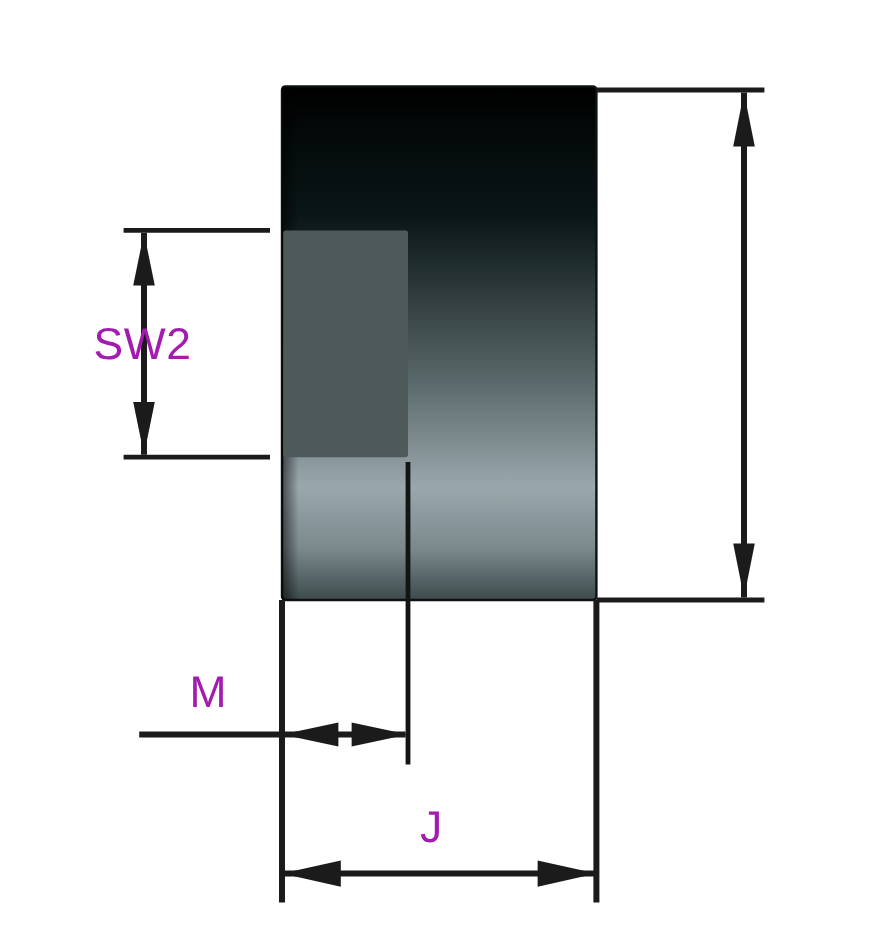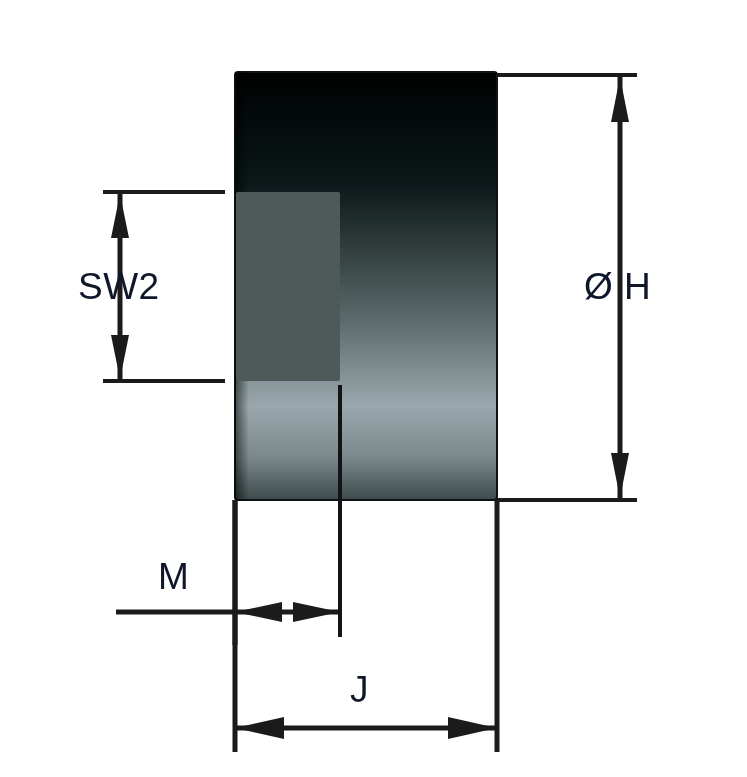--- a/index.html
+++ b/index.html
@@ -25,21 +25,21 @@
     top: 0;
     width: 747px;
     height: 777px;
     display: block;
   }
   .dim-label {
     position: absolute;
     font-family: "Liberation Sans", sans-serif;
     font-size: 37px;
     font-weight: 400;
-    color: #0f172a;
+    color: #a21caf;
     letter-spacing: 0.5px;
     white-space: nowrap;
     line-height: 1;
     user-select: none;
   }
   #label-sw2 { left: 78px;  top: 268px; }
   #label-dia-h { left: 584px; top: 268px; }
   #label-m   { left: 158px; top: 558px; }
   #label-j   { left: 350px; top: 671px; }
 </style>
@@ -101,19 +101,18 @@
       <line x1="235" y1="500" x2="235" y2="752" stroke="#1b1b1b" stroke-width="5"></line>
       <line x1="497" y1="500" x2="497" y2="752" stroke="#1b1b1b" stroke-width="5"></line>
       <line x1="237" y1="728" x2="495" y2="728" stroke="#1b1b1b" stroke-width="5"></line>
       <polygon points="235,728 284,717 284,739" fill="#1b1b1b"></polygon>
       <polygon points="497,728 448,717 448,739" fill="#1b1b1b"></polygon>
     </g>
   </svg>
 
   <span class="dim-label" id="label-sw2">SW2</span>
 
-  <span class="dim-label" id="label-dia-h">Ø H</span>
 
   <span class="dim-label" id="label-m">M</span>
 
   <span class="dim-label" id="label-j">J</span>
 
 </div>
 
 </body></html>

